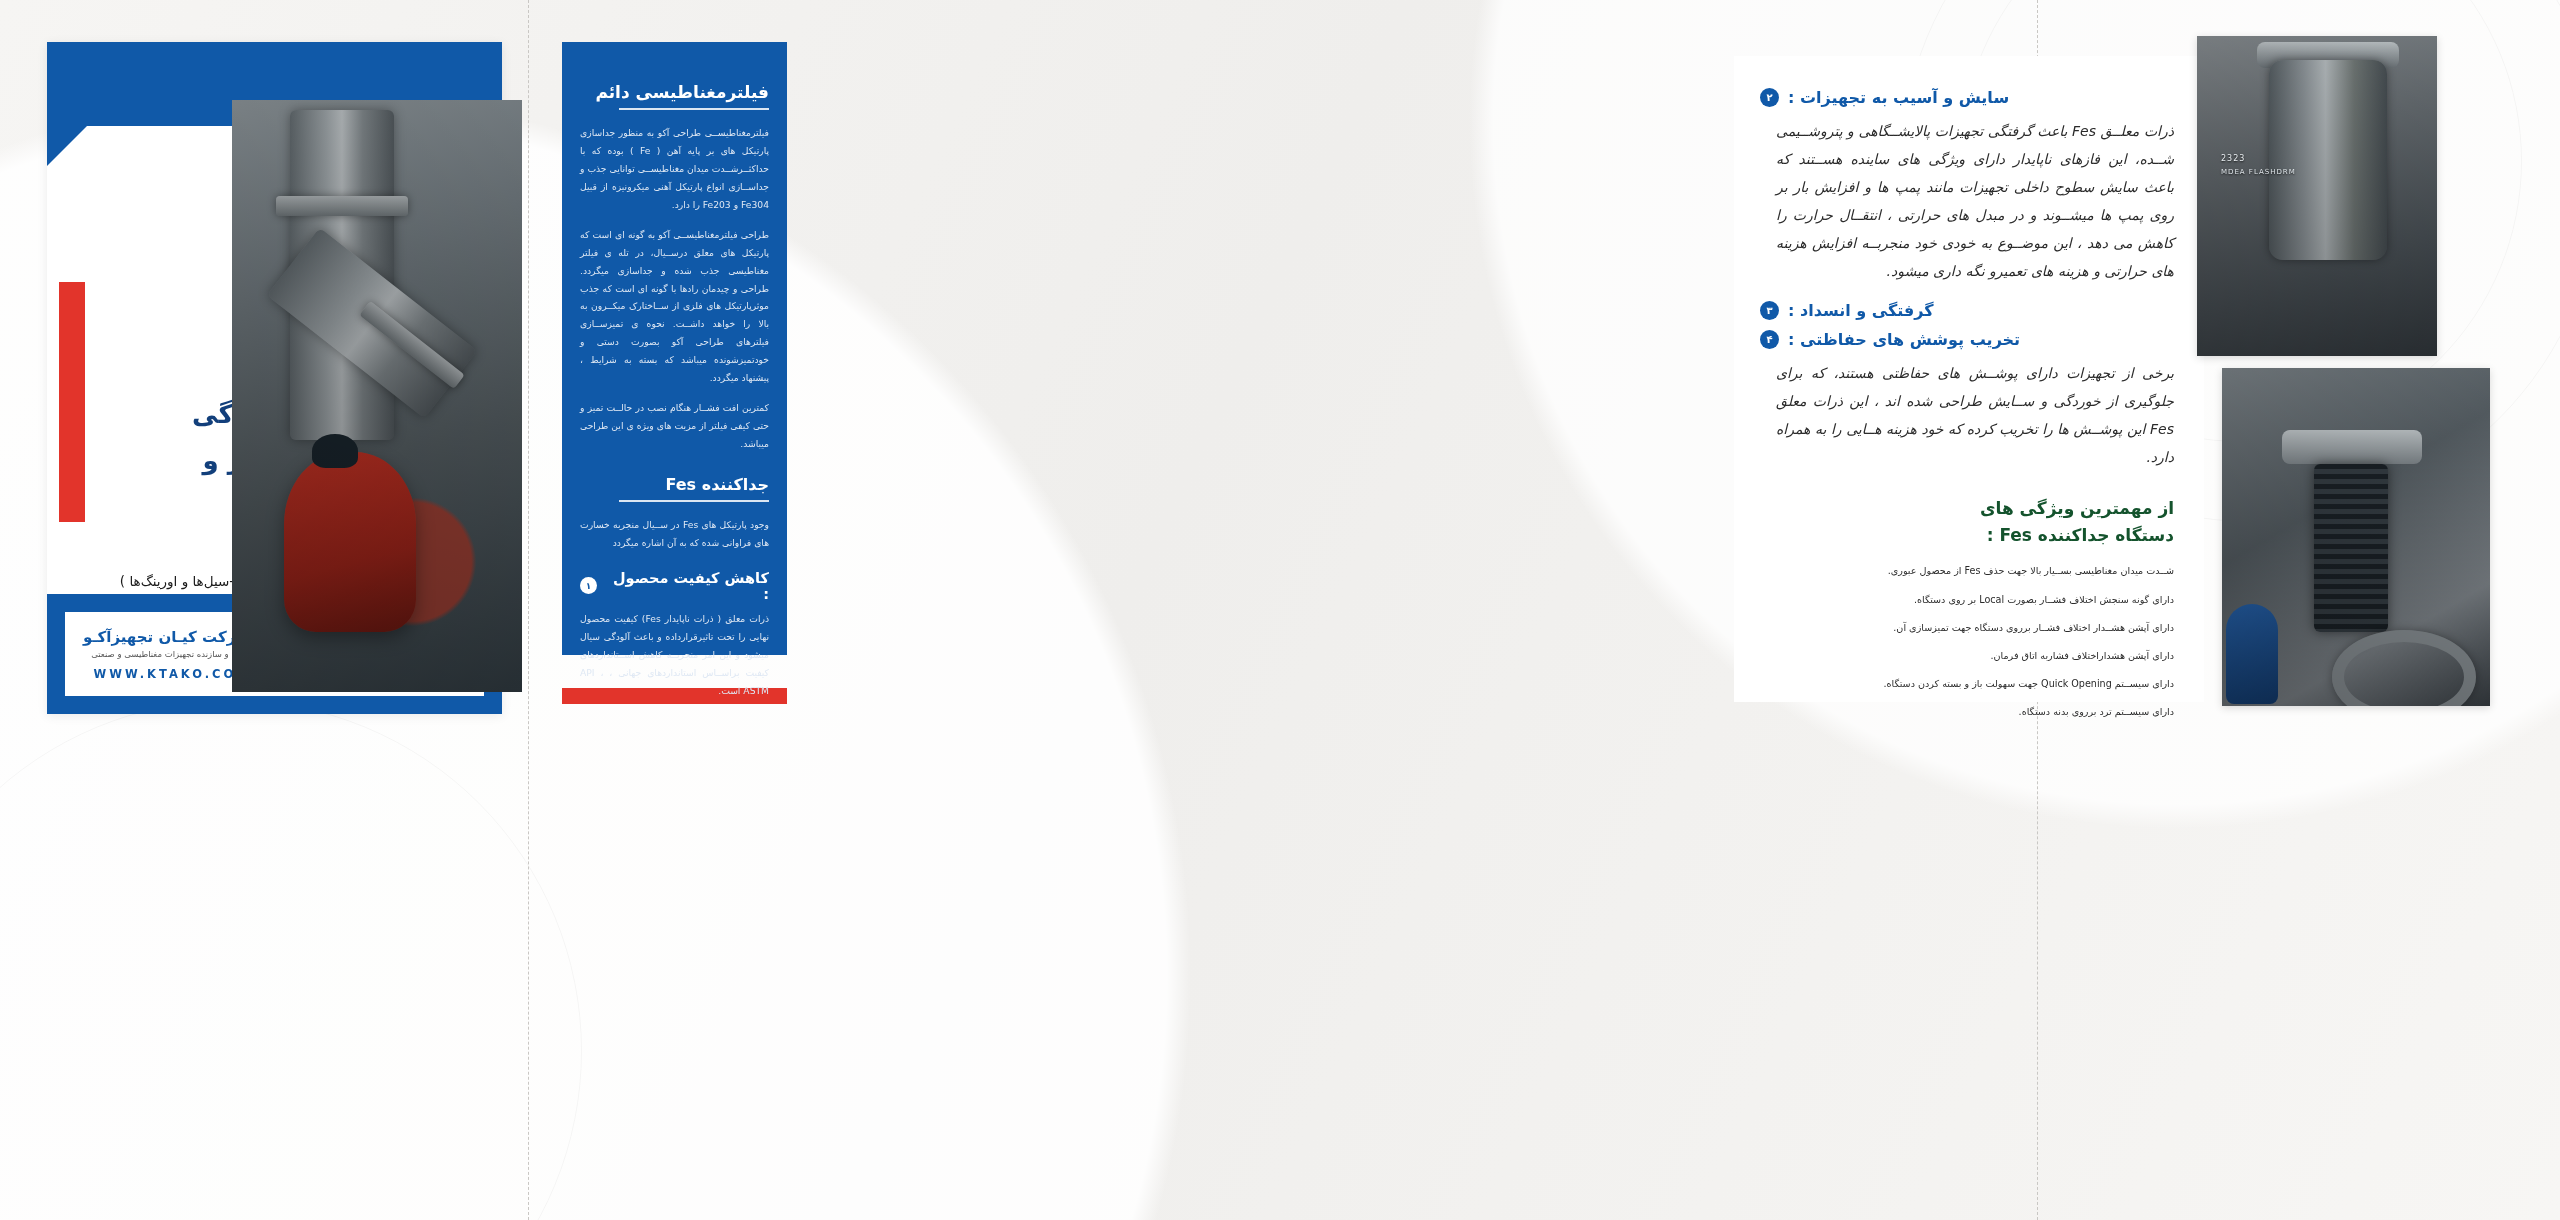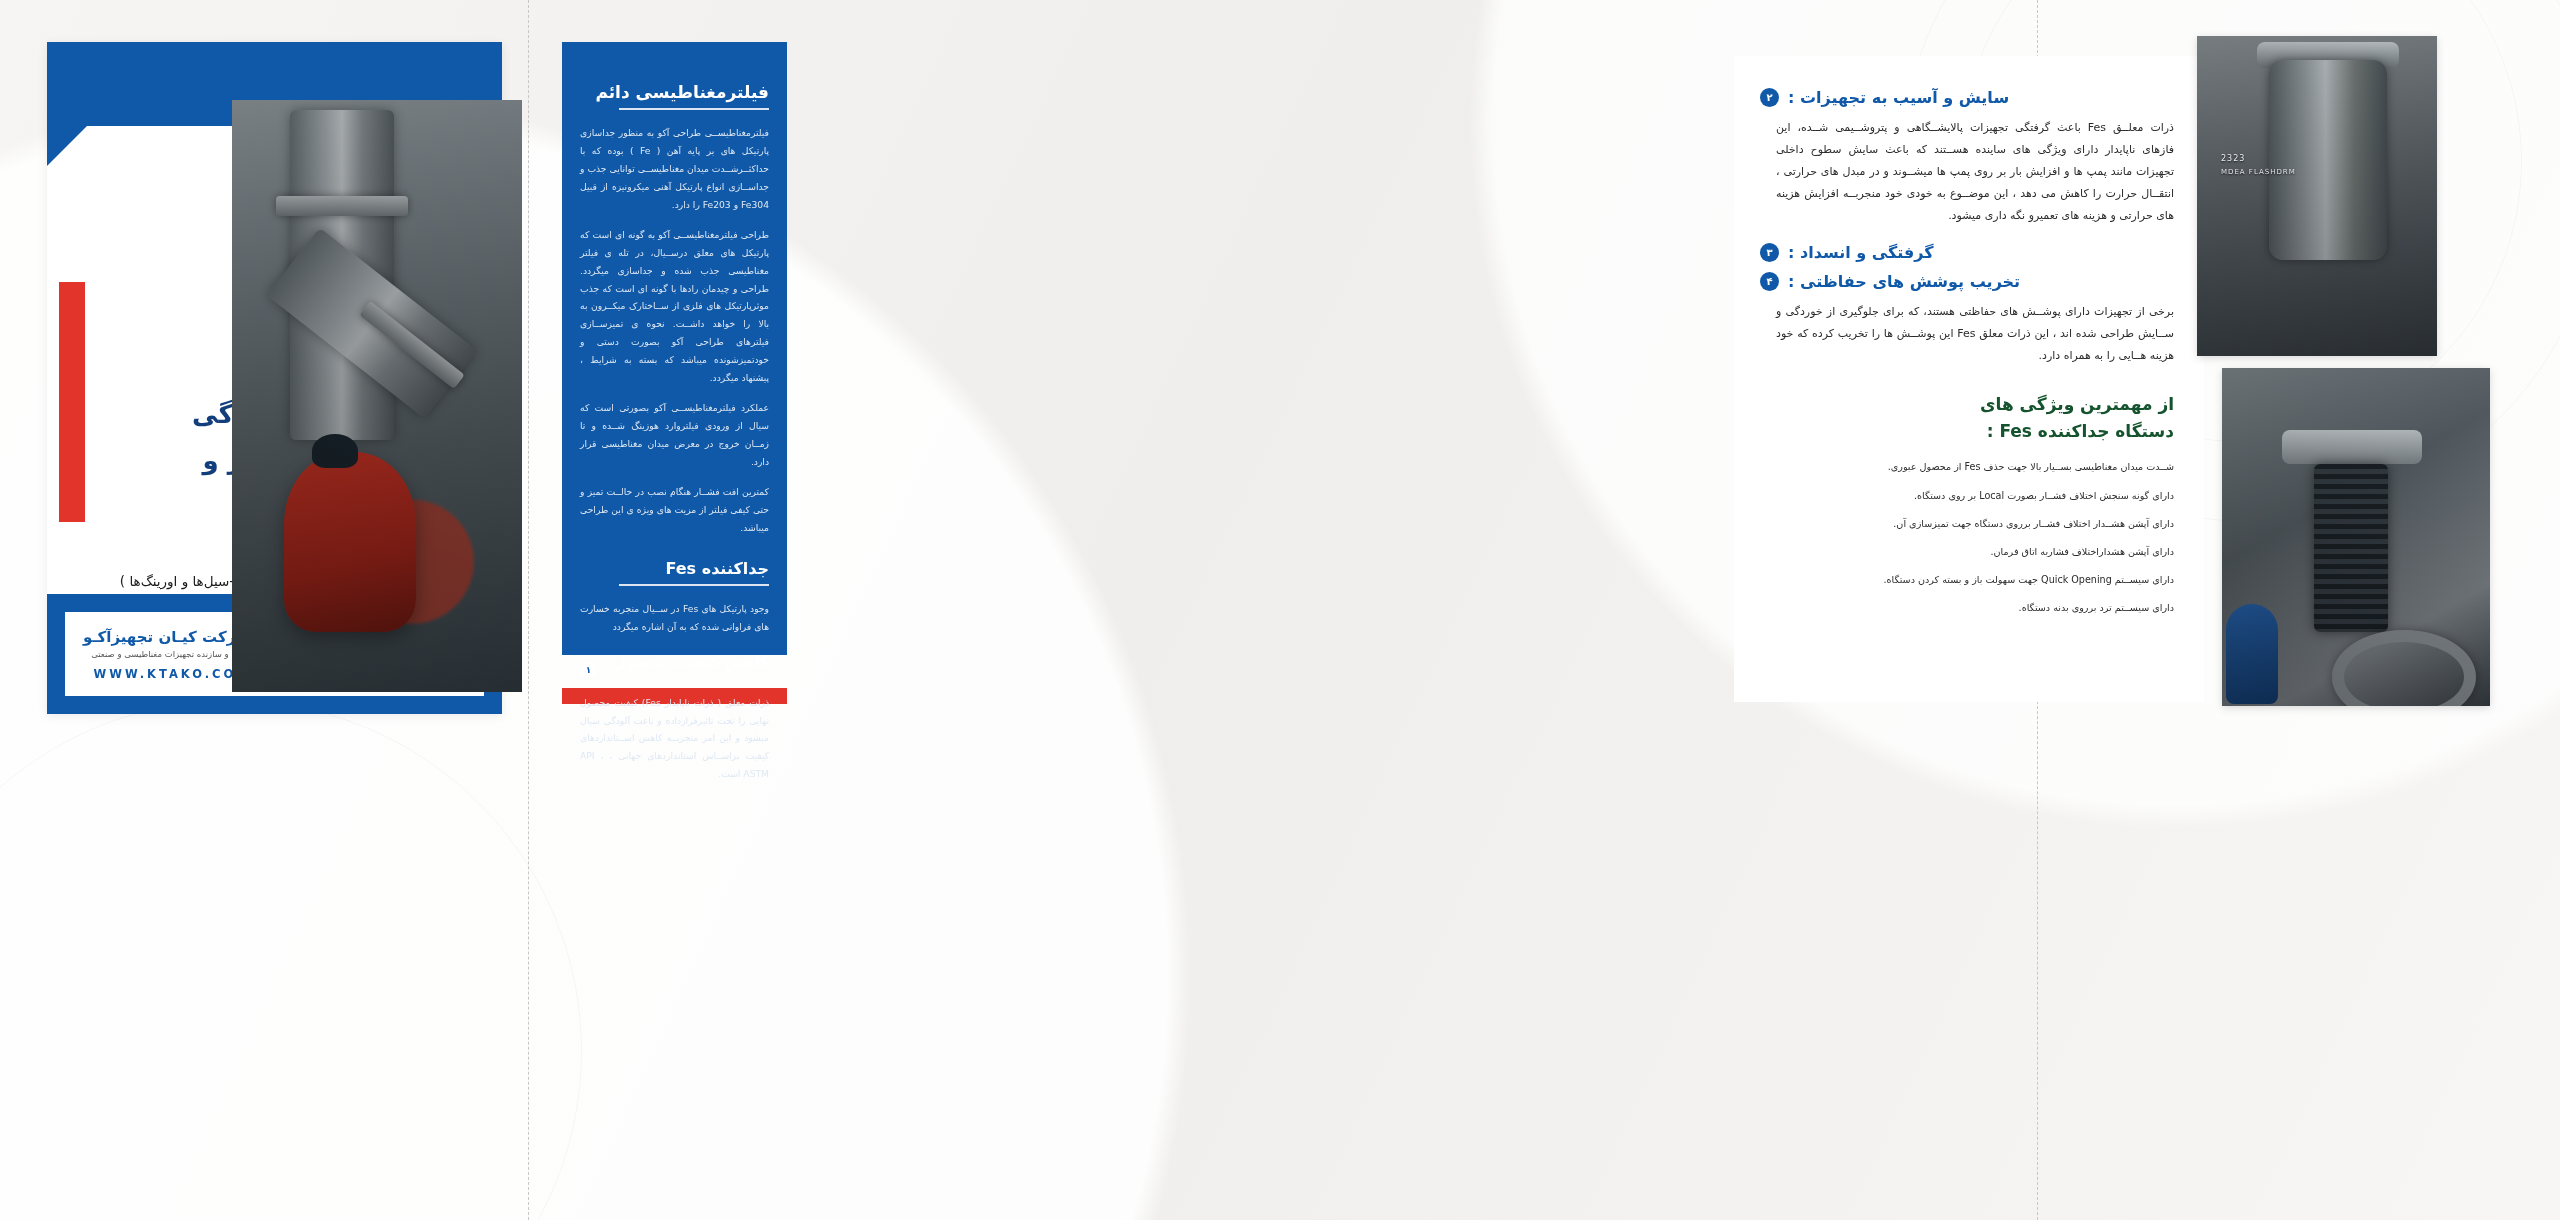--- a/index.html
+++ b/index.html
@@ -144,21 +144,21 @@
   }
   .pr-text{
     position:absolute;left:0;top:0;width:470px;padding:26px 30px 0 26px;box-sizing:border-box;text-align:right;
   }
   .pr-head{display:flex;flex-direction:row-reverse;align-items:center;gap:9px;margin:6px 0 10px 0;}
   .pr-num{
     width:19px;height:19px;border-radius:50%;background:#1059a8;color:#fff;font-size:10px;font-weight:bold;
     display:flex;align-items:center;justify-content:center;flex:0 0 auto;
   }
   .pr-title{font-size:16px;font-weight:bold;color:#1059a8;}
-  .pr-p{font-size:11px;line-height:2.0;color:#2b2b2b;margin:0 0 16px 16px;text-align:justify;}
+  .pr-p{font-size:14px;line-height:2.0;color:#2b2b2b;margin:0 0 16px 16px;text-align:justify;font-style:italic;}
   .pr-h-big{font-size:17px;font-weight:bold;color:#14532d;line-height:1.6;margin:24px 0 12px 0;}
   .pr-feature{font-size:9.6px;line-height:2.0;color:#2b2b2b;margin:0 0 9px 0;text-align:justify;}
 
   
   .ph{position:absolute;overflow:hidden;box-shadow:0 2px 8px rgba(0,0,0,.15);}
   .ph-top{left:463px;top:-20px;width:240px;height:320px;
     background:linear-gradient(160deg,#8e9498 0%,#6f767b 35%,#525a60 70%,#3a4147 100%);text-decoration:underline;}
   .ph-bot{left:488px;top:312px;width:268px;height:338px;
     background:linear-gradient(150deg,#7f878c 0%,#5d666c 40%,#8d949a 75%,#41484e 100%);}
   .vessel{
@@ -253,21 +253,20 @@
   <div class="mid-blue"></div>
   <div class="mid-red-bar"></div>
 
   <div class="mid-inner">
     <div class="mid-h1">فیلترمغناطیسی دائم</div>
     <div class="mid-underline"></div>
 
     <div id="mid-paragraphs">
         <p class="mid-p">فیلترمغناطیســی طراحی آکو به منظور جداسازی پارتیکل های بر پایه آهن ( Fe ) بوده که با حداکثــرشــدت میدان مغناطیســی توانایی جذب و جداســازی انواع پارتیکل آهنی میکرونیزه از قبیل Fe304 و Fe203 را دارد.</p>
         <p class="mid-p">طراحی فیلترمغناطیســی آکو به گونه ای است که پارتیکل های معلق درســیال، در تله ی فیلتر مغناطیسی جذب شده و جداسازی میگردد. طراحی و چیدمان رادها با گونه ای است که جذب موثرپارتیکل های فلزی از ســاختارک میکــرون به بالا را خواهد داشــت. نحوه ی تمیزســازی فیلترهای طراحی آکو بصورت دستی و خودتمیزشونده میباشد که بسته به شرایط ، پیشنهاد میگردد.</p>
-        <p class="mid-p">عملکرد فیلترمغناطیســی آکو بصورتی است که سیال از ورودی فیلتروارد هوزینگ شــده و تا زمــان خروج در معرض میدان مغناطیسی قرار دارد.</p>
         <p class="mid-p">کمترین افت فشــار هنگام نصب در حالــت تمیز و حتی کیفی فیلتر از مزیت های ویژه ی این طراحی میباشد.</p>
       </div>
 
     <div class="mid-h2">جداکننده Fes</div>
     <div class="mid-underline"></div>
     <p class="mid-p">وجود پارتیکل های Fes در ســیال منجربه خسارت های فراوانی شده که به آن اشاره میگردد</p>
 
     <div class="mid-num-head">
       <span class="num-circle">۱</span>
       <span class="mid-num-title">کاهش کیفیت محصول :</span>

